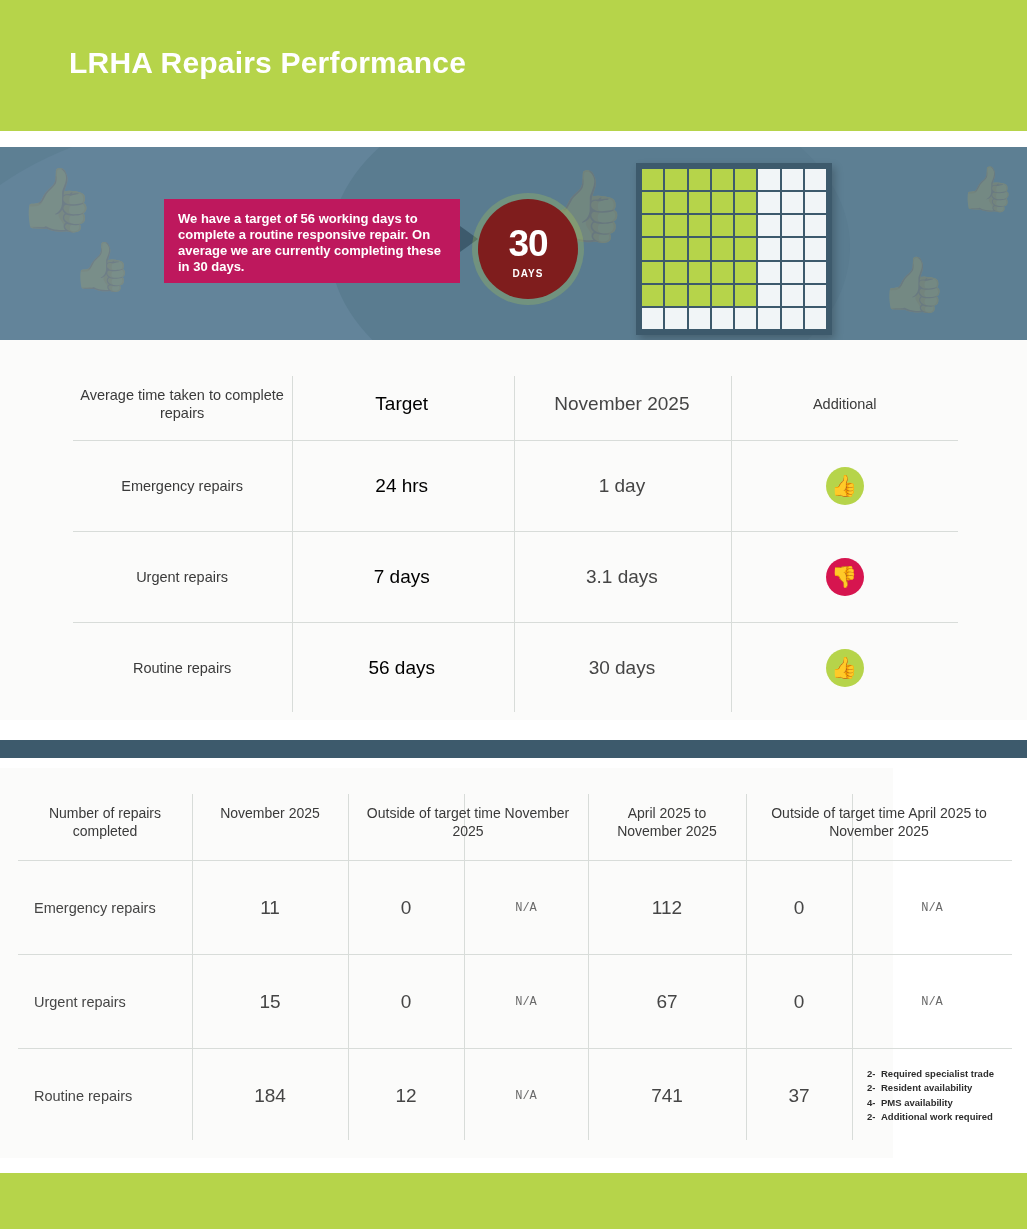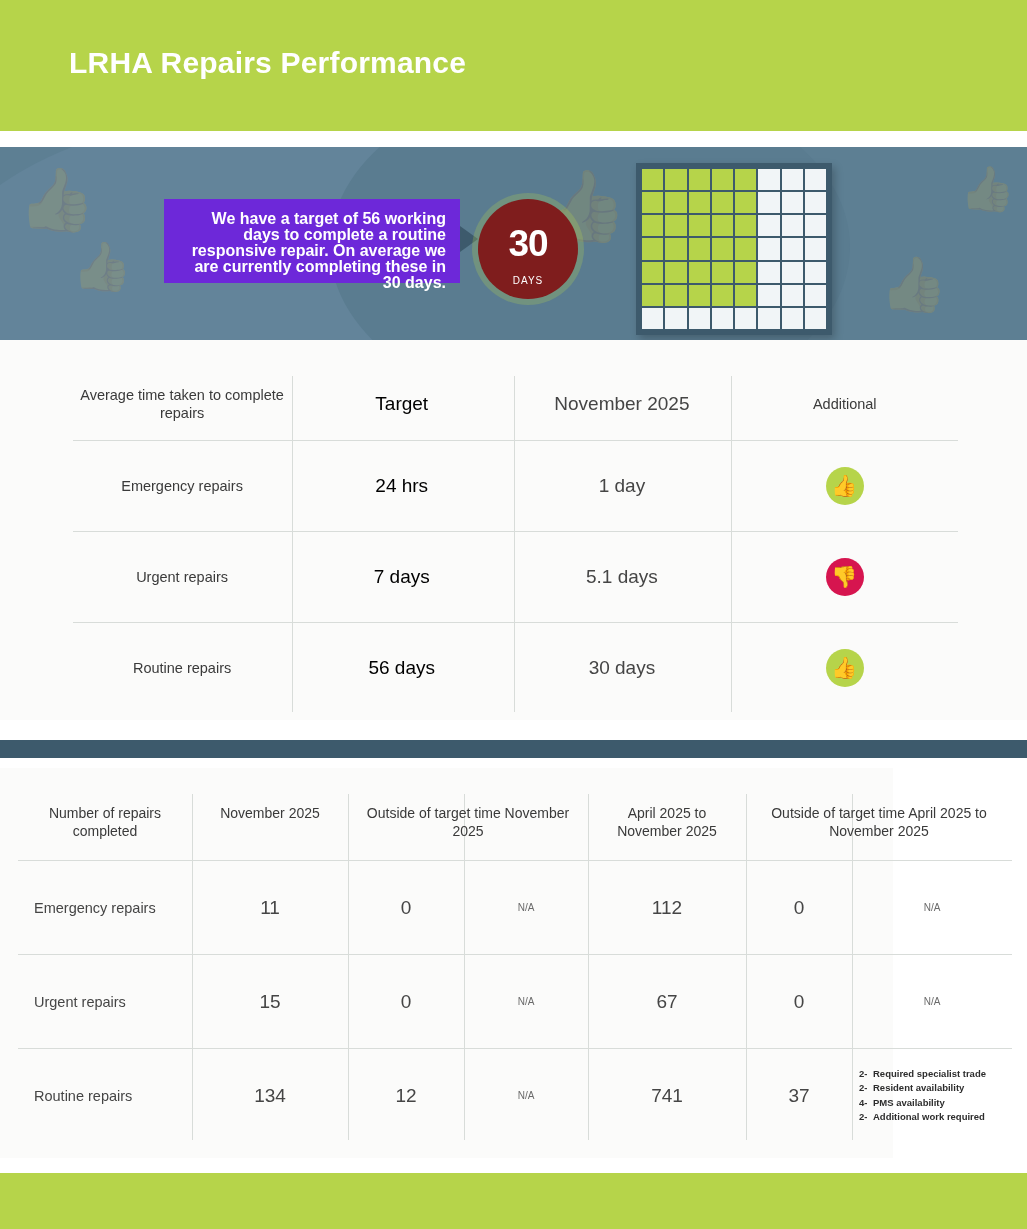--- a/index.html
+++ b/index.html
@@ -67,28 +67,27 @@
     color: rgba(255,255,255,0.14);
     font-size: 62px;
     line-height: 1;
     user-select: none;
   }
   .callout {
     position: absolute;
     left: 164px; top: 199px;
     width: 296px;
     height: 84px;
-    background: #6d28d9;
+    background: #be185d;
     color: #ffffff;
-    font-size: 16px;
+    font-size: 13px;
     font-weight: bold;
     line-height: 16px;
     padding: 12px 14px 0 14px;
     box-sizing: border-box;
-    text-align: right;
   }
   .callout-tail {
     position: absolute;
     left: 460px; top: 226px;
     width: 0; height: 0;
     border-top: 13px solid transparent;
     border-bottom: 13px solid transparent;
     border-left: 18px solid #3d5a6c;
   }
   .badge-circle {
@@ -104,23 +103,23 @@
   }
   .badge-num {
     font-size: 37px;
     font-weight: bold;
     line-height: 1;
     margin-top: 26px;
     letter-spacing: -1px;
   }
   .badge-label {
     font-size: 10px;
-    font-weight: normal;
+    font-weight: bold;
     letter-spacing: 1px;
-    margin-top: 13px;
+    margin-top: 6px;
   }
   .grid-panel {
     position: absolute;
     left: 636px; top: 163px;
     width: 196px;
     height: 172px;
     background: #3d5a6c;
     padding: 6px;
     box-sizing: border-box;
     box-shadow: 3px 4px 8px rgba(0,0,0,0.22);
@@ -226,30 +225,32 @@
     text-align: center;
     font-size: 19px;
     color: #454545;
   }
   .t2-grid td.lbl {
     font-size: 14.5px;
     text-align: left;
     padding-left: 16px;
   }
   .t2-grid td.na {
-    font-size: 10px;
+    font-size: 12px;
     color: #6a6a6a;
+    font-family: Liberation Mono, monospace;
   }
   .reasons {
     text-align: left;
     font-size: 9.5px;
     line-height: 14.5px;
     color: #2d2d2d;
     font-weight: bold;
     padding-left: 6px;
+    margin-left: 8px;
   }
   .reasons .num { display: inline-block; width: 14px; }
   .vline2 {
     position: absolute;
     top: 26px;
     width: 1px;
     background: #d8dcd9;
   }
 
   
@@ -370,21 +371,21 @@
           <td class="col-label">Emergency repairs</td>
           <td class="col-target">24 hrs</td>
           <td class="col-month">1 day</td>
           <td class="col-ach">
             <span class="thumb-up">👍</span>
           </td>
         </tr>
         <tr>
           <td class="col-label">Urgent repairs</td>
           <td class="col-target">7 days</td>
-          <td class="col-month">5.1 days</td>
+          <td class="col-month">3.1 days</td>
           <td class="col-ach">
             <span class="thumb-down">👎</span>
           </td>
         </tr>
         <tr>
           <td class="col-label">Routine repairs</td>
           <td class="col-target">56 days</td>
           <td class="col-month">30 days</td>
           <td class="col-ach">
             <span class="thumb-up">👍</span>
@@ -437,21 +438,21 @@
           <td class="lbl">Urgent repairs</td>
           <td>15</td>
           <td>0</td>
           <td class="na">N/A</td>
           <td>67</td>
           <td>0</td>
           <td class="na">N/A</td>
         </tr>
         <tr>
           <td class="lbl">Routine repairs</td>
-          <td>134</td>
+          <td>184</td>
           <td>12</td>
           <td class="na">N/A</td>
           <td>741</td>
           <td>37</td>
           <td>
             <div class="reasons" id="reasons-list">
                 <div><span class="num">2-</span><span>Required specialist trade</span></div>
                 <div><span class="num">2-</span><span>Resident availability</span></div>
                 <div><span class="num">4-</span><span>PMS availability</span></div>
                 <div><span class="num">2-</span><span>Additional work required</span></div>

